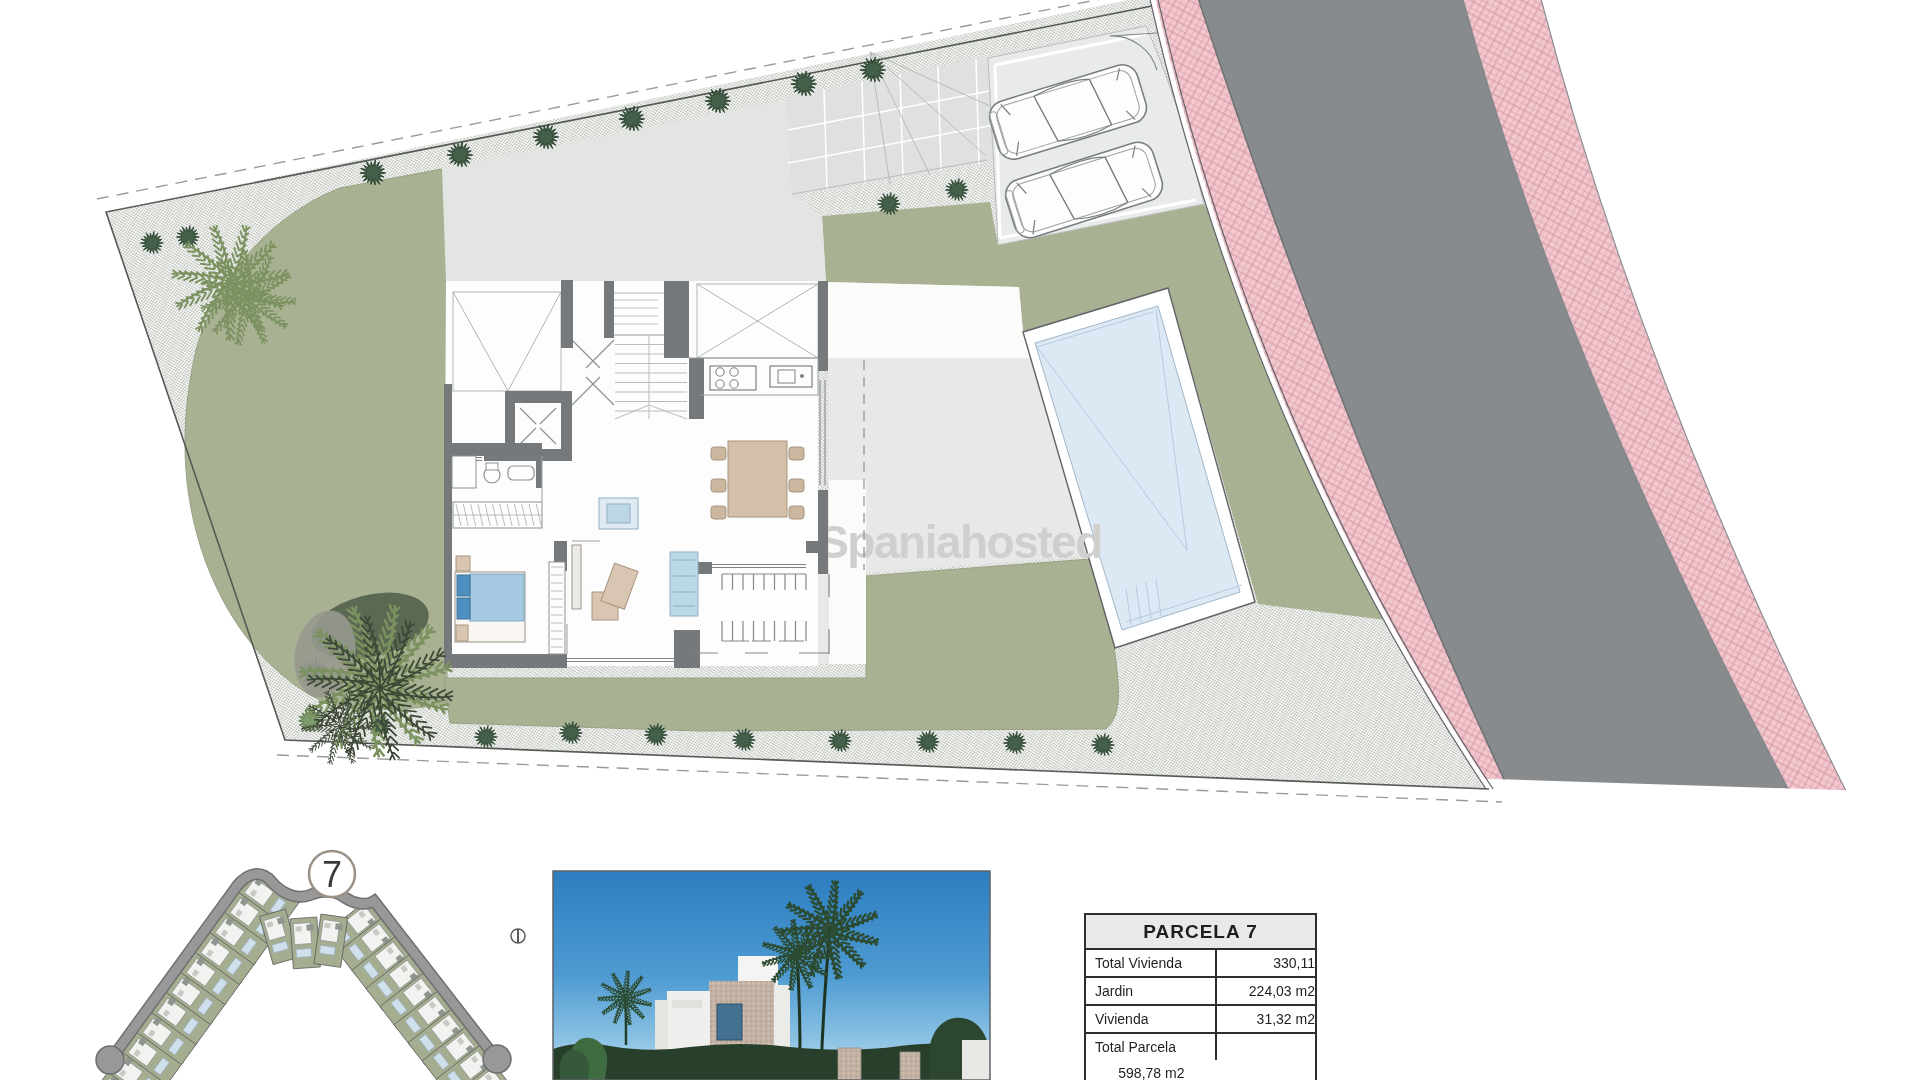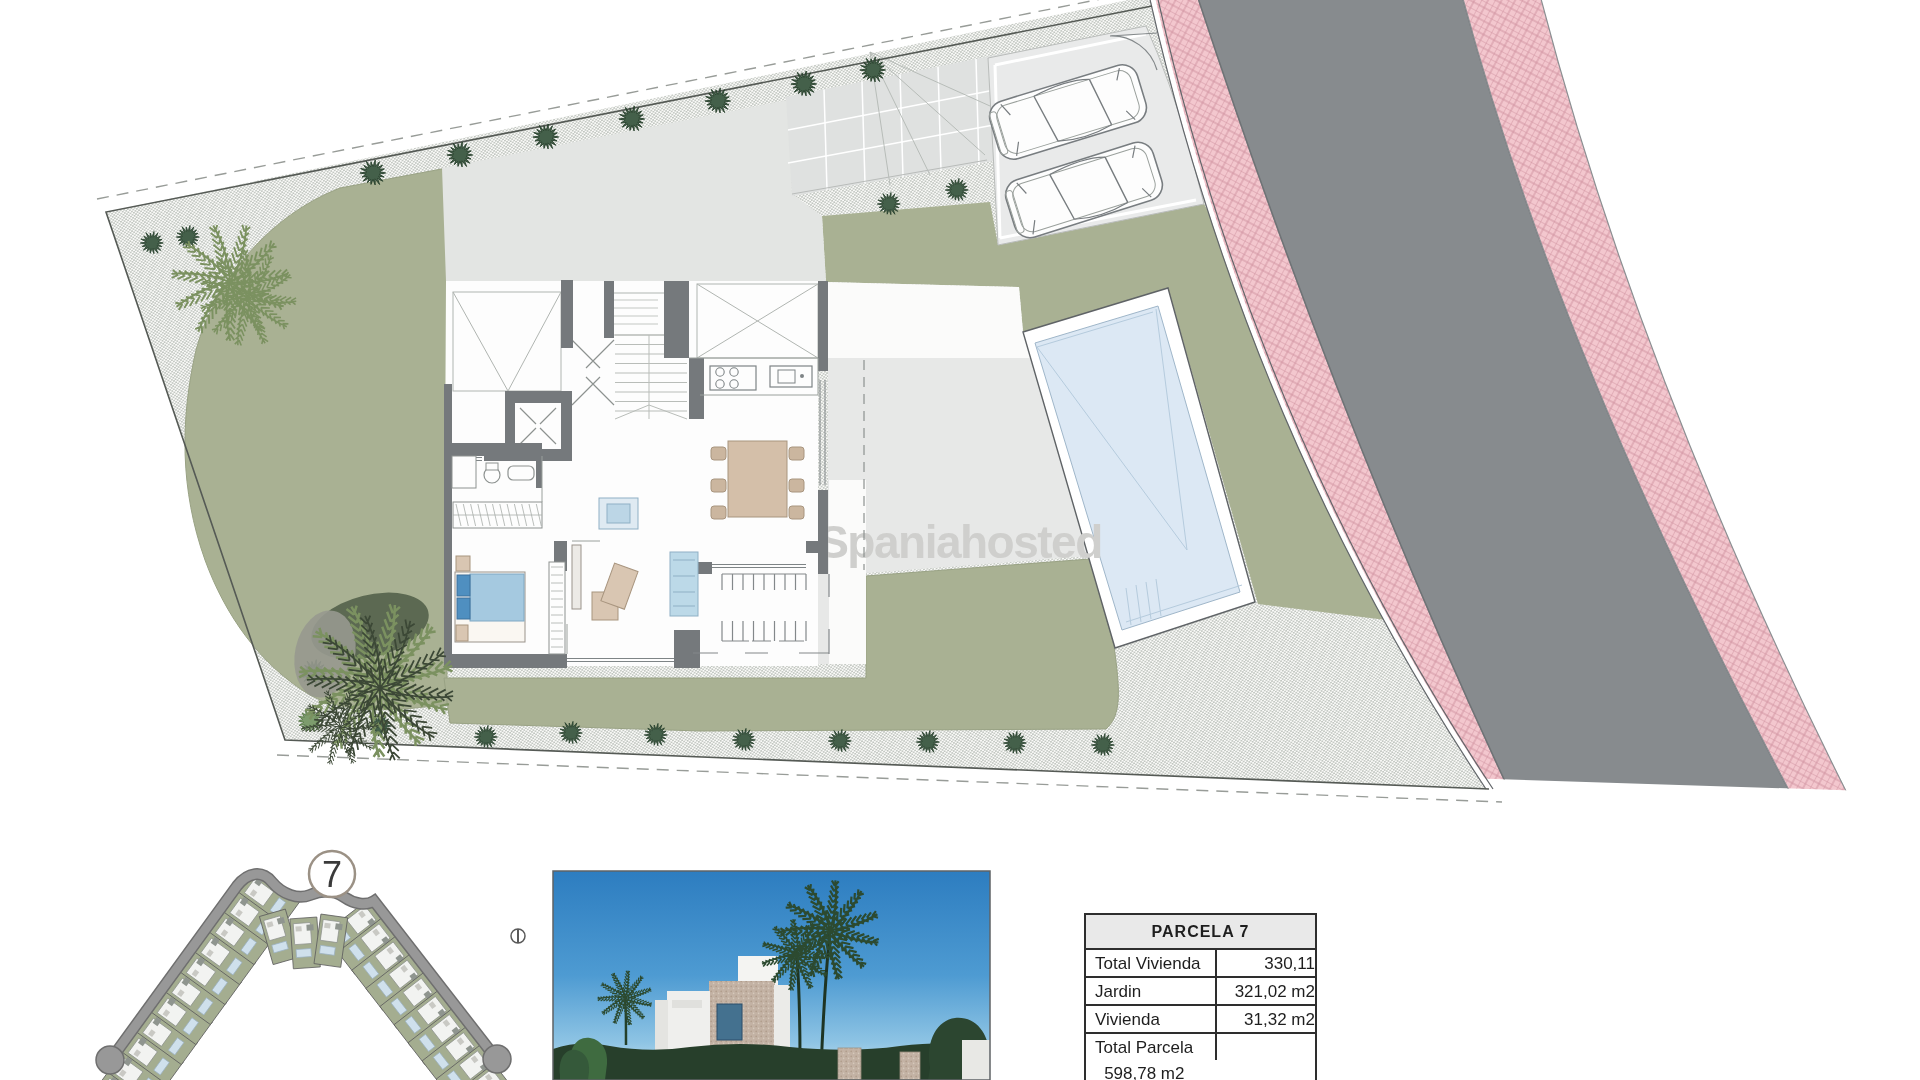--- a/index.html
+++ b/index.html
@@ -1,20 +1,20 @@
 <!DOCTYPE html>
 <html><head><meta charset="utf-8">
 <style>
 html,body{margin:0;padding:0;background:#fff;width:1920px;height:1080px;overflow:hidden;}
 *{box-sizing:border-box;}
 #wrap{position:relative;width:1920px;height:1080px;font-family:"Liberation Sans",sans-serif;}
 svg{position:absolute;left:0;top:0;}
 #ptable{position:absolute;left:1084px;top:913px;width:233px;border:2px solid #2e2e2e;background:#fff;font-family:"Liberation Sans",sans-serif;}
-#ptable .hd{background:#e9e9e9;border-bottom:2px solid #2e2e2e;text-align:center;font-weight:bold;font-size:16px;line-height:19px;letter-spacing:1px;padding:7px 0 7px 0;color:#1e1e1e;}
-#ptable .row{display:flex;border-bottom:2px solid #2e2e2e;font-size:17px;line-height:17px;color:#1e1e1e;}
+#ptable .hd{background:#e9e9e9;border-bottom:2px solid #2e2e2e;text-align:center;font-weight:bold;font-size:19px;line-height:19px;letter-spacing:1px;padding:7px 0 7px 0;color:#1e1e1e;}
+#ptable .row{display:flex;border-bottom:2px solid #2e2e2e;font-size:14px;line-height:17px;color:#1e1e1e;}
 #ptable .row:last-child{border-bottom:none;flex-direction:column;}
 #ptable .c1{width:57%;border-right:2px solid #2e2e2e;padding:5px 0 4px 9px;}
 #ptable .c2{width:43%;text-align:right;padding:5px 0 4px 0;}
 </style></head>
 <body>
 <div id="wrap">
 <svg width="1920" height="1080" viewBox="0 0 1920 1080" xmlns="http://www.w3.org/2000/svg" font-family="Liberation Sans, sans-serif">
 <defs>
 <pattern id="dots" width="3.6" height="3.2" patternUnits="userSpaceOnUse" patternTransform="rotate(-11)">
   <rect width="3.6" height="3.2" fill="#fbfbf9"></rect>
@@ -509,21 +509,21 @@
       </g>
 </svg>
 <div id="ptable">
  <div class="hd">PARCELA 7</div>
  <div class="row">
         <div class="c1">Total Vivienda</div>
         <div class="c2">330,11</div>
       </div>
  <div class="row">
         <div class="c1">Jardin</div>
-        <div class="c2">321,02 m2</div>
+        <div class="c2">224,03 m2</div>
       </div>
  <div class="row">
         <div class="c1">Vivienda</div>
         <div class="c2">31,32 m2</div>
       </div>
  <div class="row">
         <div class="c1">Total Parcela</div>
         <div class="c2">598,78 m2</div>
       </div>
 </div>

